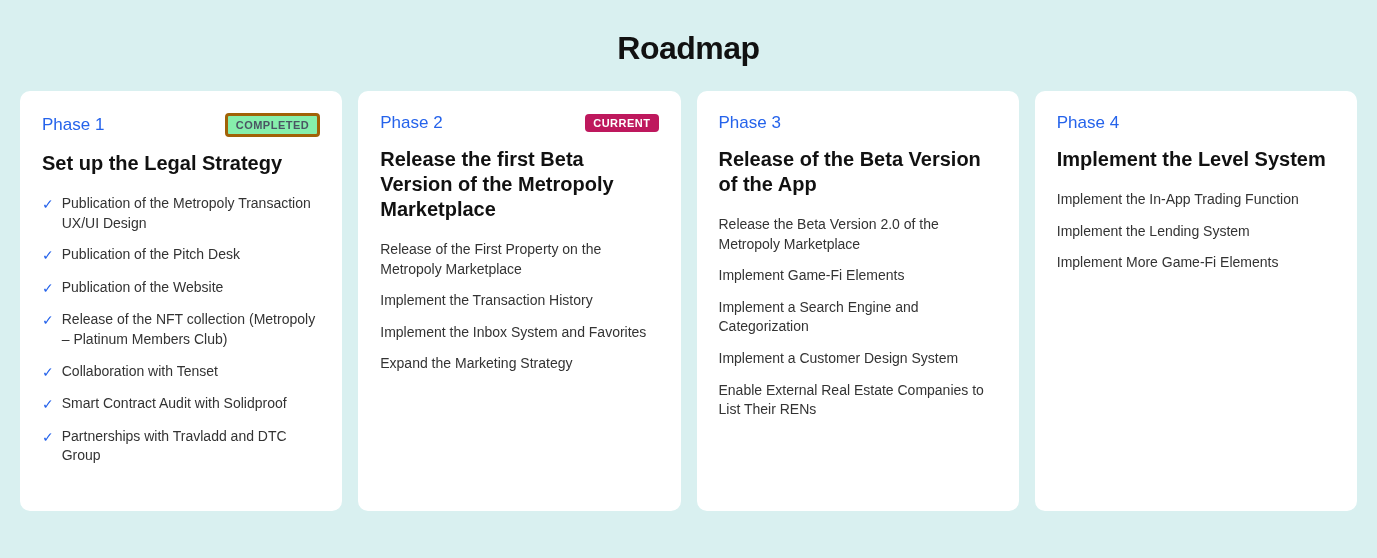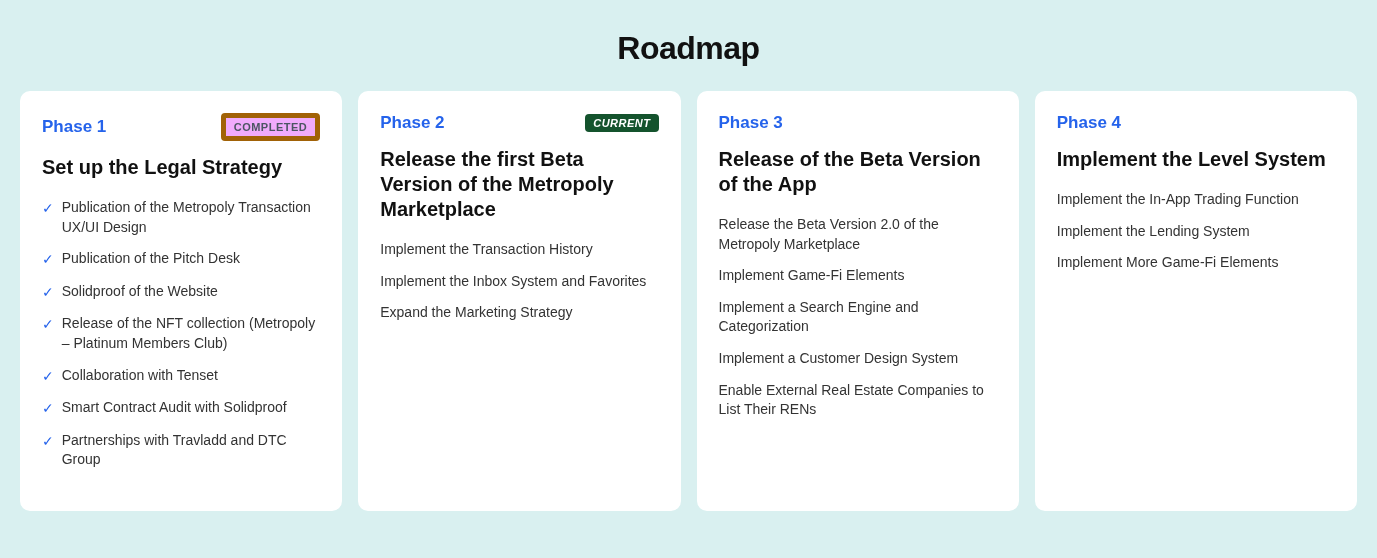--- a/index.html
+++ b/index.html
@@ -44,43 +44,42 @@
 
     .phase-header {
       display: flex;
       justify-content: space-between;
       align-items: center;
       margin-bottom: 14px;
     }
 
     .phase-label {
       font-size: 17px;
-      font-weight: 700;
+      font-weight: 400;
       color: #2563eb;
     }
 
     .badge {
       font-size: 11px;
       font-weight: 700;
       padding: 3px 8px;
       border-radius: 4px;
       text-transform: uppercase;
       letter-spacing: 0.5px;
     }
 
     .badge-completed {
-      background: #f0abfc;
+      background: #86efac;
       color: #4b5563;
-      border: 5px solid #a16207;
+      border: 3px solid #a16207;
     }
 
     .badge-current {
-      background: #14532d;
+      background: #be185d;
       color: #fff;
-      font-style: italic;
     }
 
     .phase-title {
       font-size: 20px;
       font-weight: 800;
       color: #111;
       line-height: 1.25;
       margin-bottom: 18px;
     }
 
@@ -134,21 +133,21 @@
           <li class="phase-item">
             <span class="phase-item-check">✓</span>
             <span class="phase-item-text">Publication of the Metropoly Transaction UX/UI Design</span>
           </li>
           <li class="phase-item">
             <span class="phase-item-check">✓</span>
             <span class="phase-item-text">Publication of the Pitch Desk</span>
           </li>
           <li class="phase-item">
             <span class="phase-item-check">✓</span>
-            <span class="phase-item-text">Solidproof of the Website</span>
+            <span class="phase-item-text">Publication of the Website</span>
           </li>
           <li class="phase-item">
             <span class="phase-item-check">✓</span>
             <span class="phase-item-text">Release of the NFT collection (Metropoly – Platinum Members Club)</span>
           </li>
           <li class="phase-item">
             <span class="phase-item-check">✓</span>
             <span class="phase-item-text">Collaboration with Tenset</span>
           </li>
           <li class="phase-item">
@@ -162,20 +161,23 @@
         </ul>
       </div>
       <div class="phase-card">
         <div class="phase-header">
           <span class="phase-label">Phase 2</span>
           <span class="badge badge-current">CURRENT</span>
         </div>
         <h2 class="phase-title">Release the first Beta Version of the Metropoly Marketplace</h2>
         <ul class="phase-items">
           <li class="phase-item">
+            <span class="phase-item-text">Release of the First Property on the Metropoly Marketplace</span>
+          </li>
+          <li class="phase-item">
             <span class="phase-item-text">Implement the Transaction History</span>
           </li>
           <li class="phase-item">
             <span class="phase-item-text">Implement the Inbox System and Favorites</span>
           </li>
           <li class="phase-item">
             <span class="phase-item-text">Expand the Marketing Strategy</span>
           </li>
         </ul>
       </div>

